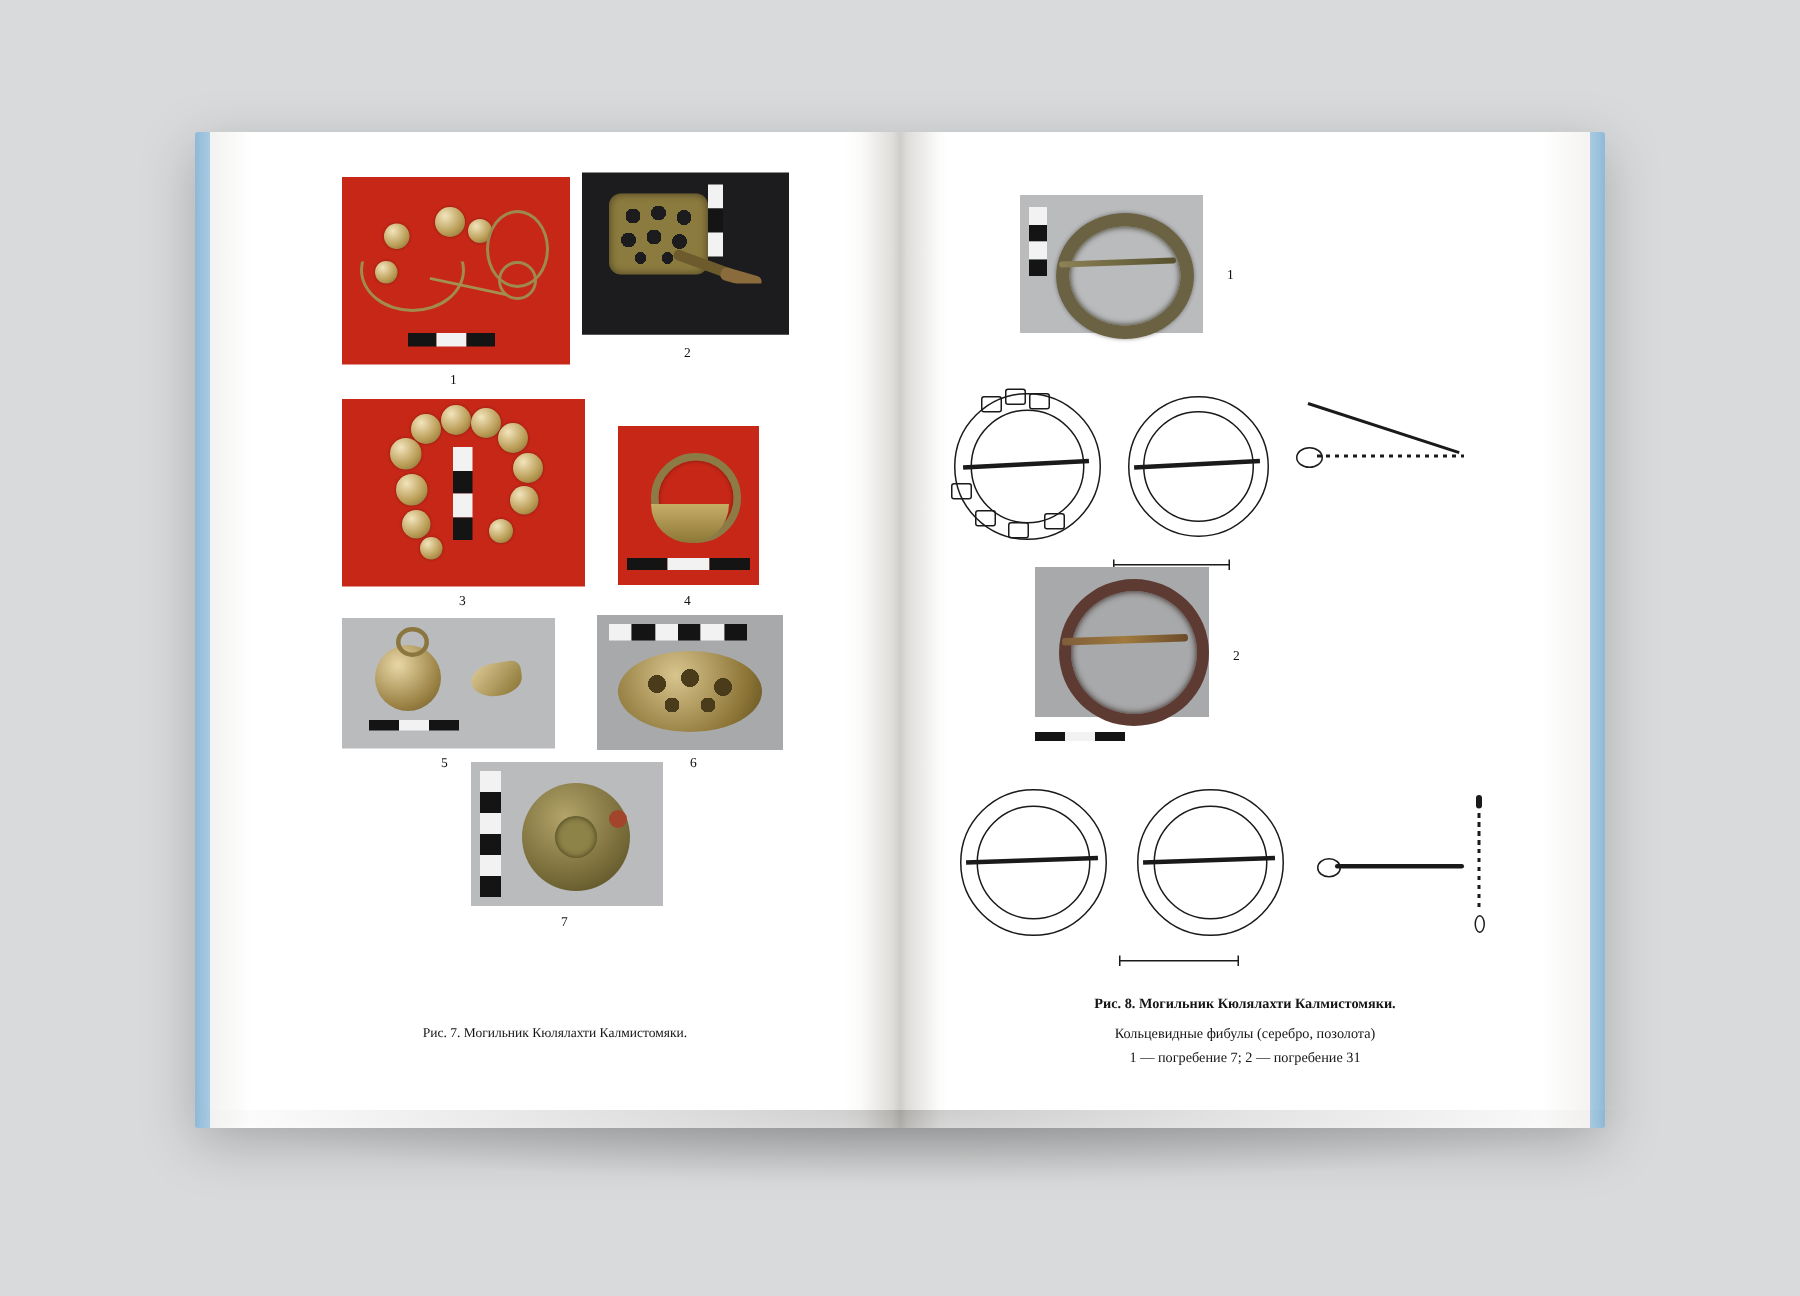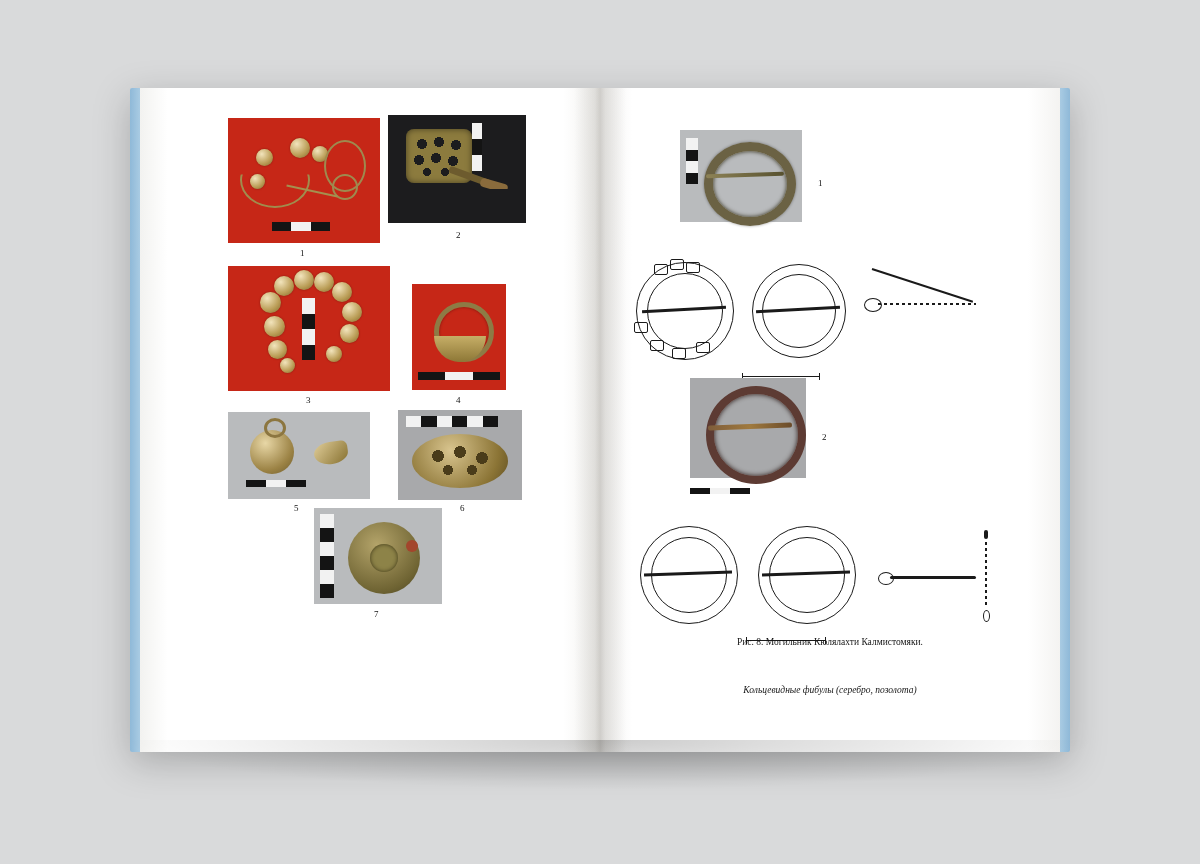--- a/index.html
+++ b/index.html
@@ -295,20 +295,21 @@
         <i class="sw"></i>
           <i class="sb"></i>
           <i class="sw"></i>
           <i class="sb"></i>
           <i class="sw"></i>
           <i class="sb"></i>
       </div>
     </div>
     <div class="fignum" style="left:234px; top:521px;">7</div>
 
+    <div class="caption caption-main" style="left:40px; top:594px; width:380px;">Рис. 7. Могильник Кюлялахти Калмистомяки.</div>
   </div>
 
   <div class="gutter"></div>
 
   <div class="page right">
 
     <div class="plate photo-grey" style="left:80px; top:42px; width:122px; height:92px;">
       <div style="position:absolute;left:24px;top:12px;width:74px;height:66px;border-radius:50%;border:9px solid #6b6244;box-shadow:inset 0 0 4px #2e2a16, 0 0 3px rgba(0,0,0,.4);"></div>
       <div style="position:absolute;left:26px;top:43px;width:78px;height:4px;background:linear-gradient(90deg,#8d8256,#57512f);transform:rotate(-2deg);border-radius:2px;"></div>
       <div class="scale-v" style="left:6px; top:8px; width:12px; height:46px;">
@@ -367,20 +368,21 @@
       <div style="position:absolute;left:252px;top:54px;width:14px;height:11px;border:1.4px solid #1a1a1a;border-radius:50%;"></div>
       <div style="position:absolute;left:264px;top:58px;width:86px;height:3px;background:#1a1a1a;border-radius:2px;"></div>
 
       <div style="position:absolute;left:358px;top:12px;width:4px;height:9px;background:#1a1a1a;border-radius:2px;"></div>
       <div style="position:absolute;left:359px;top:24px;width:2px;height:66px;background:repeating-linear-gradient(180deg,#1a1a1a 0 3px,transparent 3px 6px);"></div>
       <div style="position:absolute;left:357px;top:92px;width:5px;height:10px;border:1.2px solid #1a1a1a;border-radius:50%;"></div>
 
       <div class="measure" style="left:120px; top:122px; width:80px;"></div>
     </div>
 
-    <div class="caption caption-right" style="left:40px; top:548px; width:380px;">Рис. 8. Могильник Кюлялахти Калмистомяки.</div>
-    <div class="caption caption-right" style="left:40px; top:596px; width:380px;font-style:italic;">Кольцевидные фибулы (серебро, позолота)</div>
+    <div class="caption caption-right" style="left:40px; top:576px; width:380px;font-weight:bold;">Рис. 8. Могильник Кюлялахти Калмистомяки.</div>
+    <div class="caption caption-right" style="left:40px; top:596px; width:380px;">Кольцевидные фибулы (серебро, позолота)</div>
+    <div class="caption caption-right" style="left:40px; top:612px; width:380px;">1 — погребение 7; 2 — погребение 31</div>
   </div>
 
   <div class="spine-right-edge"></div>
 </div>
 
 <div id="curl"></div>
 
 </body></html>

